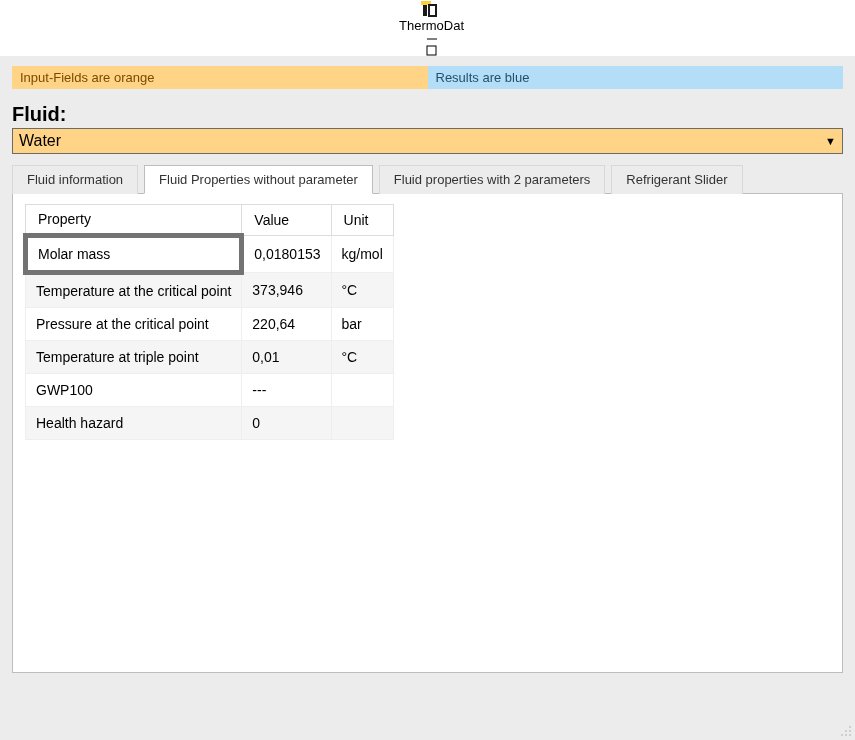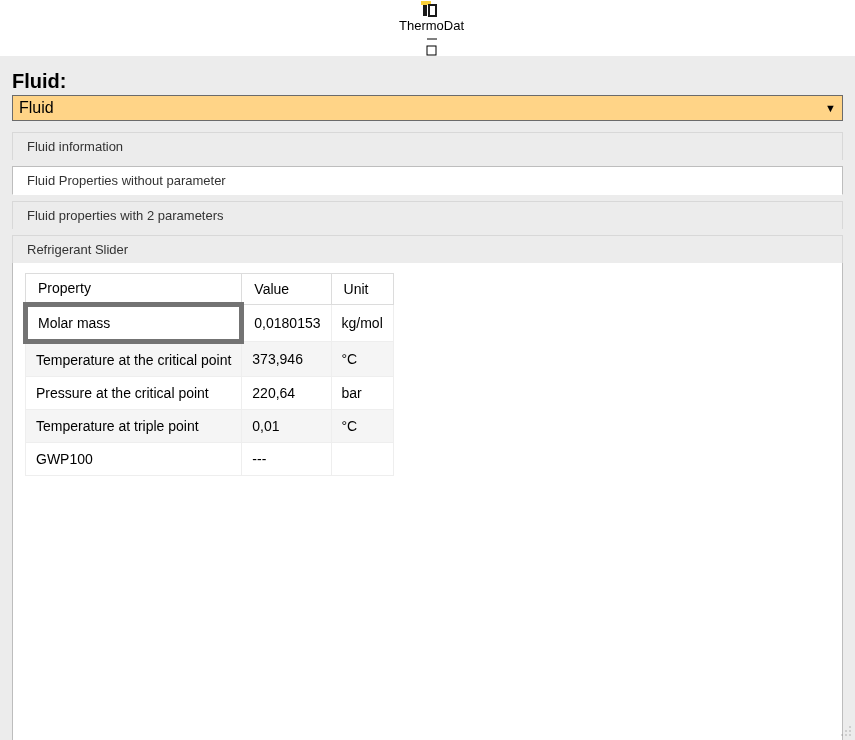--- a/index.html
+++ b/index.html
@@ -60,21 +60,20 @@
     border: 1px solid #6b6b6b;
     font-size: 16px;
     padding: 3px 6px;
     display: flex; justify-content: space-between; align-items: center;
   }
   .fluid-select .caret { font-size: 11px; }
   .tabs {
     margin-top: 10px;
     display: flex;
     gap: 6px;
-    flex-direction: column;
   }
   .tab {
     padding: 6px 14px;
     font-size: 13px;
     background: #ececec;
     border: 1px solid #d8d8d8;
     border-bottom: none;
     position: relative;
     top: 1px;
     color: #333;
@@ -147,24 +146,28 @@
       </svg>
   </div>
 </div>
 
 <div class="menubar">
   <span class="menubar-item">About</span>
 </div>
 
 <div class="client">
 
+  <div class="legend-row">
+    <div class="legend input">Input-Fields are orange</div>
+    <div class="legend result">Results are blue</div>
+  </div>
 
   <div class="fluid-label">Fluid:</div>
   <div class="fluid-select">
-    <span>Fluid</span>
+    <span>Water</span>
     <span class="caret">▼</span>
   </div>
 
   <div class="tabs">
     <div class="tab">Fluid information</div>
     <div class="tab active">Fluid Properties without parameter</div>
     <div class="tab">Fluid properties with 2 parameters</div>
     <div class="tab">Refrigerant Slider</div>
   </div>
 
@@ -196,20 +199,25 @@
           <tr>
             <td>Temperature at triple point</td>
             <td class="val">0,01</td>
             <td class="unit">°C</td>
           </tr>
           <tr>
             <td>GWP100</td>
             <td class="val">---</td>
             <td class="unit"></td>
           </tr>
+          <tr>
+            <td>Health hazard</td>
+            <td class="val">0</td>
+            <td class="unit"></td>
+          </tr>
         </tbody>
     </table>
   </div>
 
   <div class="resize-grip">
     <svg width="12" height="12" viewBox="0 0 12 12">
       <circle cx="10" cy="2" r="1" fill="#888"></circle>
       <circle cx="10" cy="6" r="1" fill="#888"></circle>
       <circle cx="6" cy="6" r="1" fill="#888"></circle>
       <circle cx="10" cy="10" r="1" fill="#888"></circle>

